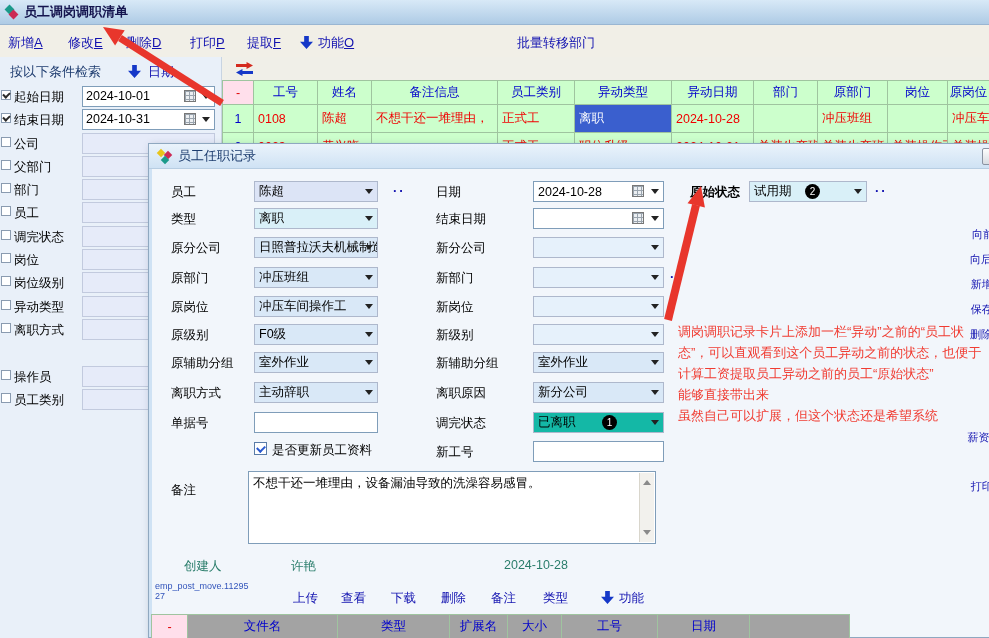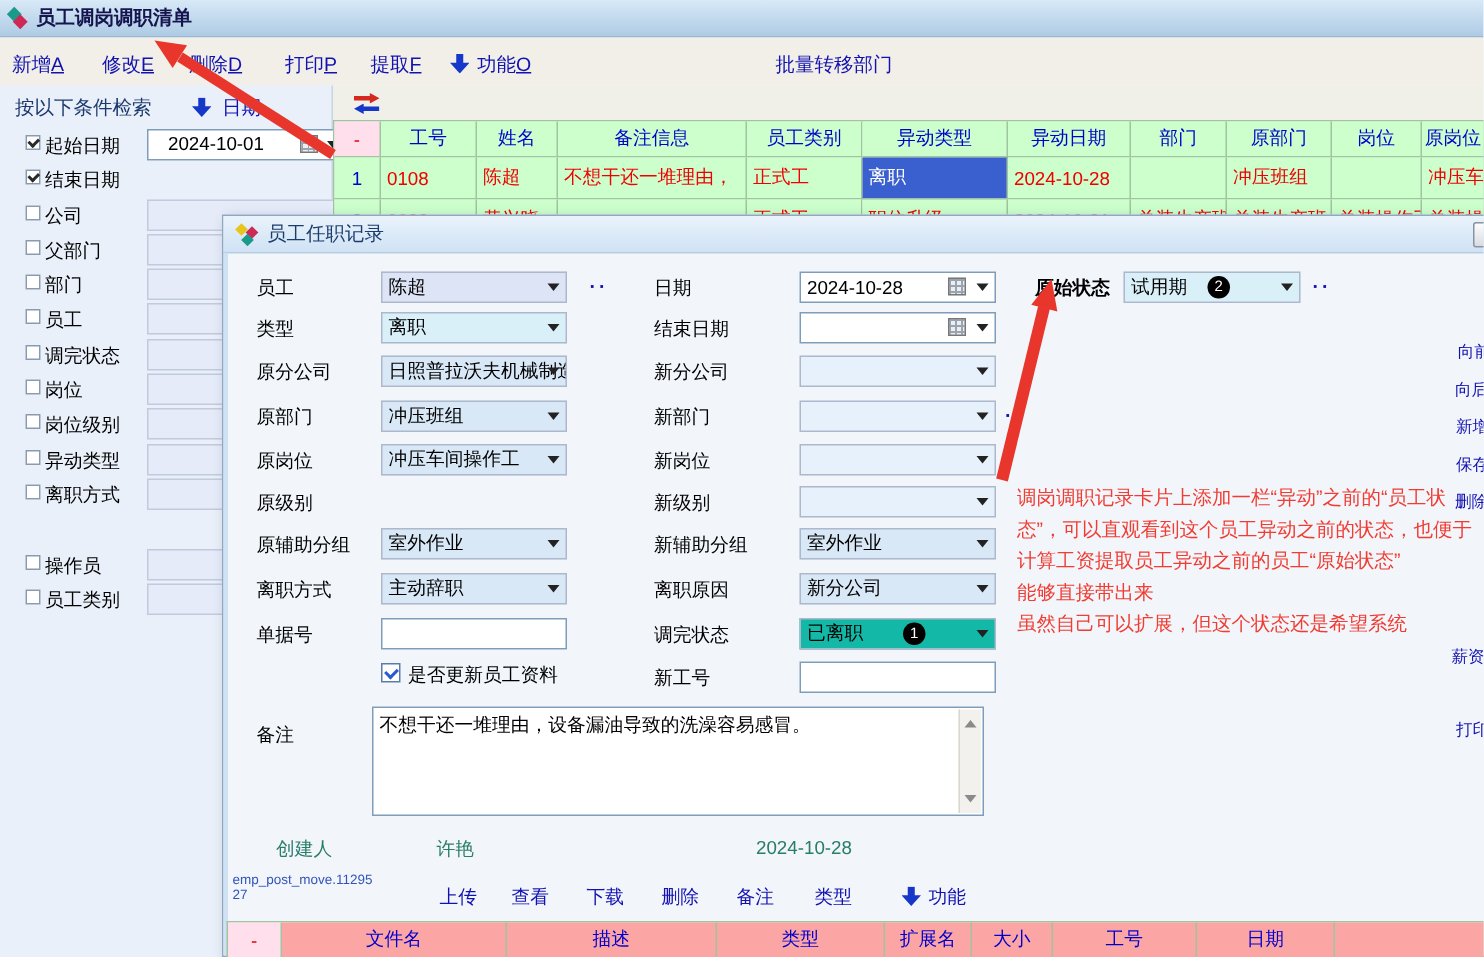--- a/index.html
+++ b/index.html
@@ -16,25 +16,25 @@
   .menubar { left:0; top:25px; width:989px; height:32px; background:#f1efe7; }
   .menu-item { position:absolute; top:9px; font-size:13px; color:#1212b0; cursor:pointer; white-space:nowrap; }
   .hk { text-decoration:underline; }
   .dn-arrow { position:absolute; width:13px; height:13px; background:#1538c8;
     clip-path:polygon(32% 0,68% 0,68% 45%,100% 45%,50% 100%,0 45%,32% 45%); }
 
   
   .left-panel { left:0; top:57px; width:222px; height:581px; background:#e9f0f9; border-right:1px solid #c8d4e2; }
   .filter-head { position:absolute; left:10px; top:6px; font-size:13px; color:#1c3a6e; }
   .sort-label { position:absolute; left:148px; top:6px; font-size:13px; color:#1212b0; }
-  .cond-row { position:absolute; left:0; height:21px; width:222px;margin-left:16px; }
+  .cond-row { position:absolute; left:0; height:21px; width:222px; }
   .cb { position:absolute; left:1px; top:4px; width:10px; height:10px; background:#fff; border:1px solid #8a9bb0; }
   .cb.checked::after { content:""; position:absolute; left:1px; top:1px; width:5px; height:3px; border-left:2px solid #2a2a2a; border-bottom:2px solid #2a2a2a; transform:rotate(-45deg); }
   .cond-label { position:absolute; left:14px; top:3px; font-size:12.5px; color:#000; white-space:nowrap; }
-  .cond-input { position:absolute; left:82px; top:0; width:133px; height:21px; background:#e6ebf9; border:1px solid #c2cade; font-size:12.5px; color:#000; padding:2px 13px; overflow:hidden; white-space:nowrap; }
+  .cond-input { position:absolute; left:82px; top:0; width:133px; height:21px; background:#e6ebf9; border:1px solid #c2cade; font-size:12.5px; color:#000; padding:2px 3px; overflow:hidden; white-space:nowrap; }
   .cond-input.white { background:#fff; border-color:#7f9db9; }
   .cal { position:absolute; width:12px; height:12px; border:1px solid #777; background-color:#eceff2;
     background-image:repeating-linear-gradient(#9aa4ae 0 1px, transparent 1px 4px), repeating-linear-gradient(90deg,#9aa4ae 0 1px, transparent 1px 4px); }
   .tri { width:0; height:0; border:4px solid transparent; border-top:5px solid #222; }
 
   
   .main-area { left:222px; top:57px; width:767px; height:581px; background:#f7f9f5; }
   .table-strip { position:absolute; left:0; top:0; width:767px; height:23px; background:#f0efe8; }
   .swap { position:absolute; left:14px; top:5px; width:17px; height:14px; }
   .swap .r { position:absolute; left:0; top:0; width:17px; height:7px; background:#d42a1e; clip-path:polygon(0 28%,62% 28%,62% 0,100% 50%,62% 100%,62% 72%,0 72%); }
@@ -69,21 +69,21 @@
   .dcb { position:absolute; width:13px; height:13px; background:#fff; border:1px solid #5a7ca8; }
   .dcb::after { content:""; position:absolute; left:2px; top:2px; width:6px; height:4px; border-left:2px solid #2a5ad0; border-bottom:2px solid #2a5ad0; transform:rotate(-45deg); }
   .remark-box { position:absolute; left:99px; top:327px; width:408px; height:73px; background:#fff; border:1px solid #7f9db9; font-size:12.5px; color:#000; padding:3px 20px 3px 4px; line-height:17px; }
   .scrollstub { position:absolute; right:1px; top:1px; bottom:1px; width:15px; background:#f2f1ed; border-left:1px solid #d9d6cc; }
   .scrollstub .up { position:absolute; top:3px; left:3px; width:0; height:0; border:4px solid transparent; border-bottom:5px solid #8a8a8a; }
   .scrollstub .dn { position:absolute; bottom:3px; left:3px; width:0; height:0; border:4px solid transparent; border-top:5px solid #8a8a8a; }
   .teal { color:#2a7d6b; font-size:12.5px; position:absolute; white-space:nowrap; }
   .file-ref { position:absolute; left:6px; top:437px; width:98px; font-size:9px; line-height:10px; color:#3355bb; word-break:break-all; }
   .file-btn { position:absolute; top:446px; font-size:12.5px; color:#1212b0; cursor:pointer; }
   .ftable { position:absolute; left:2px; top:470px; border-top:1px solid #9fc49f; border-left:1px solid #9fc49f; }
-  .fth { height:24px; background:#fca5a5; color:#0000cc; font-size:12.5px; display:flex; align-items:center; justify-content:center; border-right:1px solid #9fc49f; border-bottom:1px solid #9fc49f; overflow:hidden; white-space:nowrap; }
+  .fth { height:24px; background:#a3a3a3; color:#0000cc; font-size:12.5px; display:flex; align-items:center; justify-content:center; border-right:1px solid #9fc49f; border-bottom:1px solid #9fc49f; overflow:hidden; white-space:nowrap; }
   .fth.pink { background:#ffdfeb; color:#e00000; }
   .g0{width:36px}.g1{width:150px}.g2{width:140px}.g3{width:112px}.g4{width:58px}.g5{width:54px}.g6{width:96px}.g7{width:92px}.g8{width:100px}
 
   .red-note { position:absolute; left:529px; top:177px; width:306px; font-size:13px; line-height:21px; color:#f03c32; z-index:5; }
   .overlay { position:absolute; left:0; top:0; z-index:60; pointer-events:none; }
 </style>
 </head>
 <body>
 
 <div class="abs titlebar">
@@ -114,20 +114,24 @@
     <span class="cb checked"></span>
     <span class="cond-label">起始日期</span>
     <span class="cond-input white" style="padding-right:34px"><span>2024-10-01</span>
       <span class="cal" style="right:18px; top:3px;"></span>
       <span class="tri" style="position:absolute; right:4px; top:7px;"></span>
     </span>
   </div>
   <div class="cond-row" style="top:52px">
     <span class="cb checked"></span>
     <span class="cond-label">结束日期</span>
+    <span class="cond-input white" style="padding-right:34px"><span>2024-10-31</span>
+      <span class="cal" style="right:18px; top:3px;"></span>
+      <span class="tri" style="position:absolute; right:4px; top:7px;"></span>
+    </span>
   </div>
   <div class="cond-row" style="top:76px">
       <span class="cb"></span>
       <span class="cond-label">公司</span>
       <span class="cond-input"></span>
     </div>
   <div class="cond-row" style="top:99px">
       <span class="cb"></span>
       <span class="cond-label">父部门</span>
       <span class="cond-input"></span>
@@ -306,20 +310,24 @@
       <span>冲压车间操作工</span>
       <span class="tri"></span>
     </div>
   <span class="lbl" style="left:287px;top:155px">新岗位</span>
   <div class="fld f2 empty" style="top:152px">
       <span></span>
       <span class="tri"></span>
     </div>
 
   <span class="lbl" style="left:22px;top:183px">原级别</span>
+  <div class="fld f1" style="top:180px">
+      <span>F0级</span>
+      <span class="tri"></span>
+    </div>
   <span class="lbl" style="left:287px;top:183px">新级别</span>
   <div class="fld f2 empty" style="top:180px">
       <span></span>
       <span class="tri"></span>
     </div>
 
   <span class="lbl" style="left:22px;top:211px">原辅助分组</span>
   <div class="fld f1" style="top:208px">
       <span>室外作业</span>
       <span class="tri"></span>
@@ -377,21 +385,20 @@
   <span class="file-btn" style="left:242px">下载</span>
   <span class="file-btn" style="left:292px">删除</span>
   <span class="file-btn" style="left:342px">备注</span>
   <span class="file-btn" style="left:394px">类型</span>
   <span class="dn-arrow" style="left:452px;top:447px"></span>
   <span class="file-btn" style="left:470px">功能</span>
 
   <div class="ftable tr">
     <span class="fth pink g0">-</span>
     <span class="fth g1">文件名</span>
-    <span class="fth g2">描述</span>
     <span class="fth g3">类型</span>
     <span class="fth g4">扩展名</span>
     <span class="fth g5">大小</span>
     <span class="fth g6">工号</span>
     <span class="fth g7">日期</span>
     <span class="fth g8"></span>
   </div>
 
   <span class="side-link" style="top:35px"><span>向前</span><span class="hk">L</span></span>
   <span class="side-link" style="top:60px"><span>向后</span><span class="hk">N</span></span>

